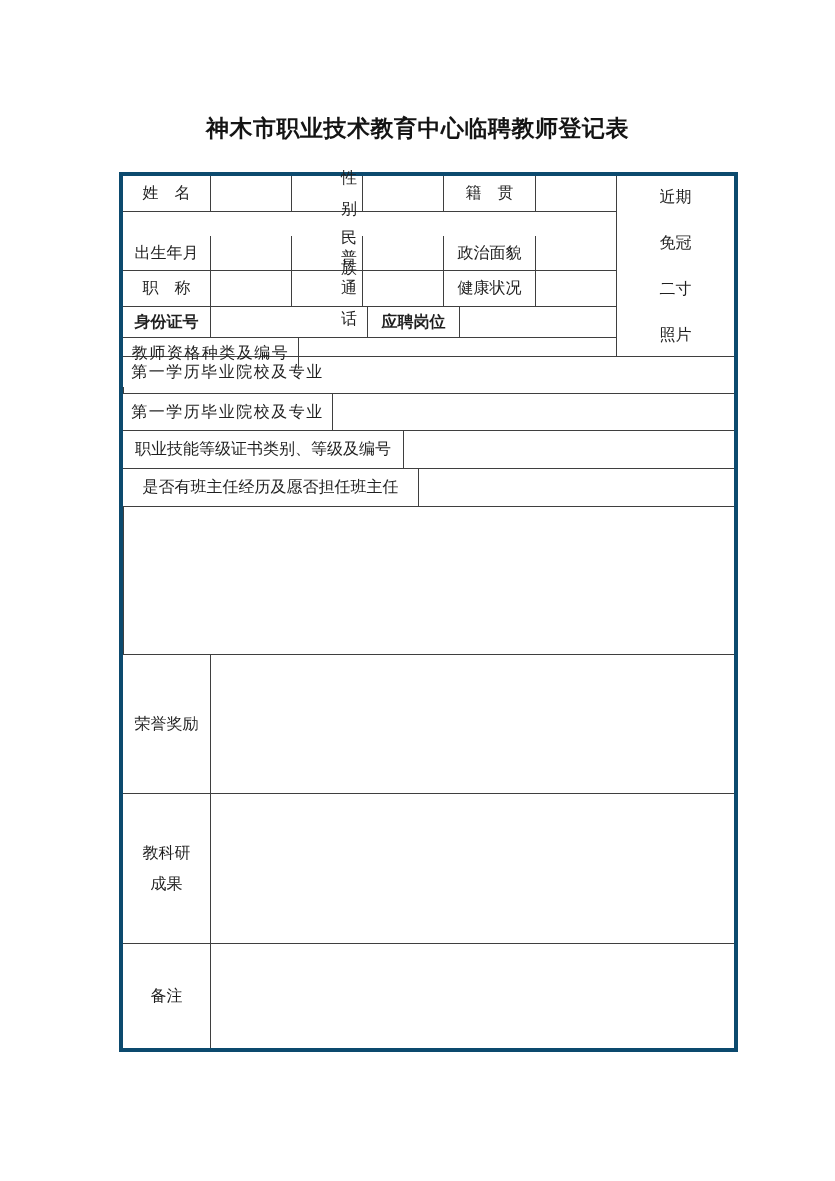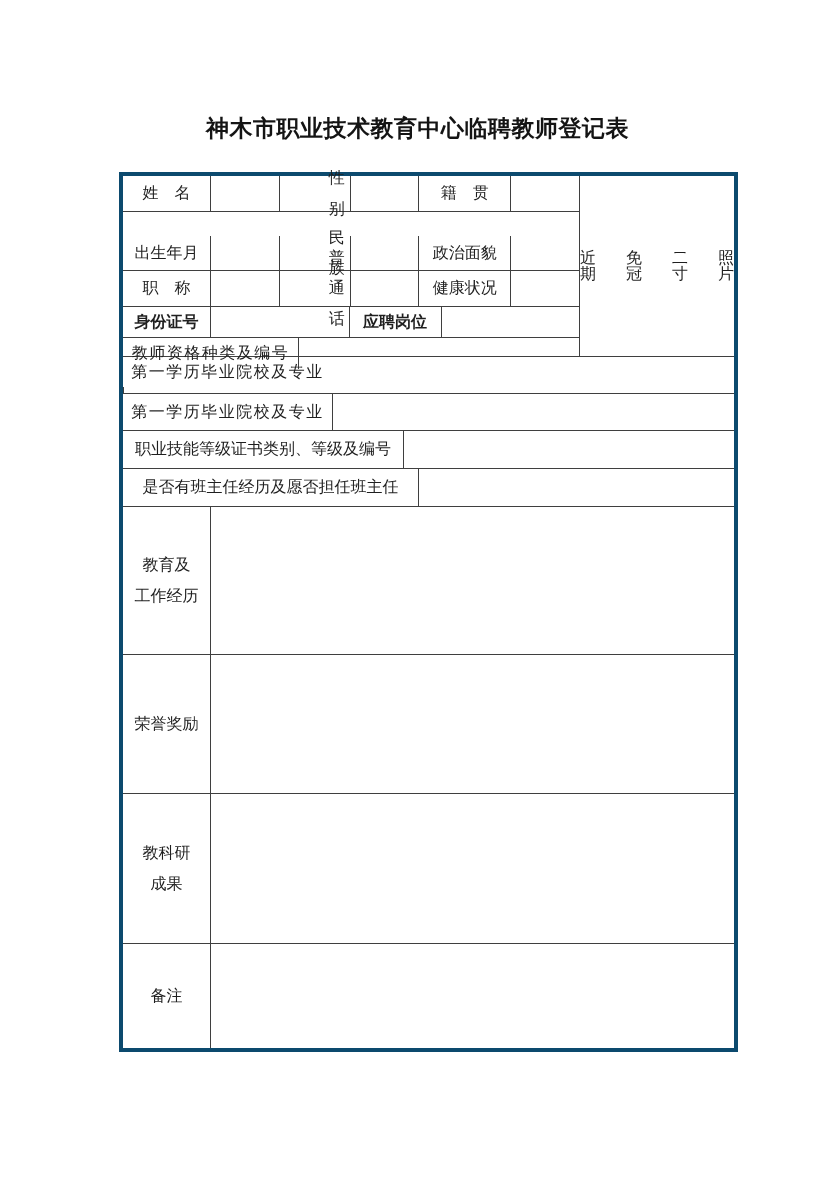--- a/index.html
+++ b/index.html
@@ -25,21 +25,21 @@
     border: 4px solid #0c4a6e;
     display: flex; flex-direction: column;
     font-size: 16px;
   }
 
   .top { display: flex; height: 181px; border-bottom: 1px solid #3f3f3f; }
   .top-left { width: 493px; display: flex; flex-direction: column; }
 
   .photo-cell {
     flex: 1; border-left: 1px solid #3f3f3f;
-    display: flex; flex-direction: row;
+    display: flex; flex-direction: column;
     justify-content: center; align-items: center;
     gap: 30px;
   }
   .photo-line { line-height: 1; }
 
   .row { display: flex; border-bottom: 1px solid #3f3f3f; }
   .row.last { border-bottom: none; flex: 1; }
 
   .cell { border-left: 1px solid #3f3f3f; }
   .cell.first { border-left: none; }
@@ -156,26 +156,20 @@
       <div class="cell first label w-r8label">职业技能等级证书类别、等级及编号</div>
       <div class="cell value"></div>
     </div>
 
     <div class="row h-r9">
       <div class="cell first label w-r9label">是否有班主任经历及愿否担任班主任</div>
       <div class="cell value"></div>
     </div>
 
     <div class="row h-r10">
-      <div class="cell first label w-big">
-        <div class="lines">
-          <div>教育及</div>
-          <div>工作经历</div>
-        </div>
-      </div>
       <div class="cell value"></div>
     </div>
 
     <div class="row h-r11">
       <div class="cell first label w-big">荣誉奖励</div>
       <div class="cell value"></div>
     </div>
 
     <div class="row h-r12">
       <div class="cell first label w-big">

